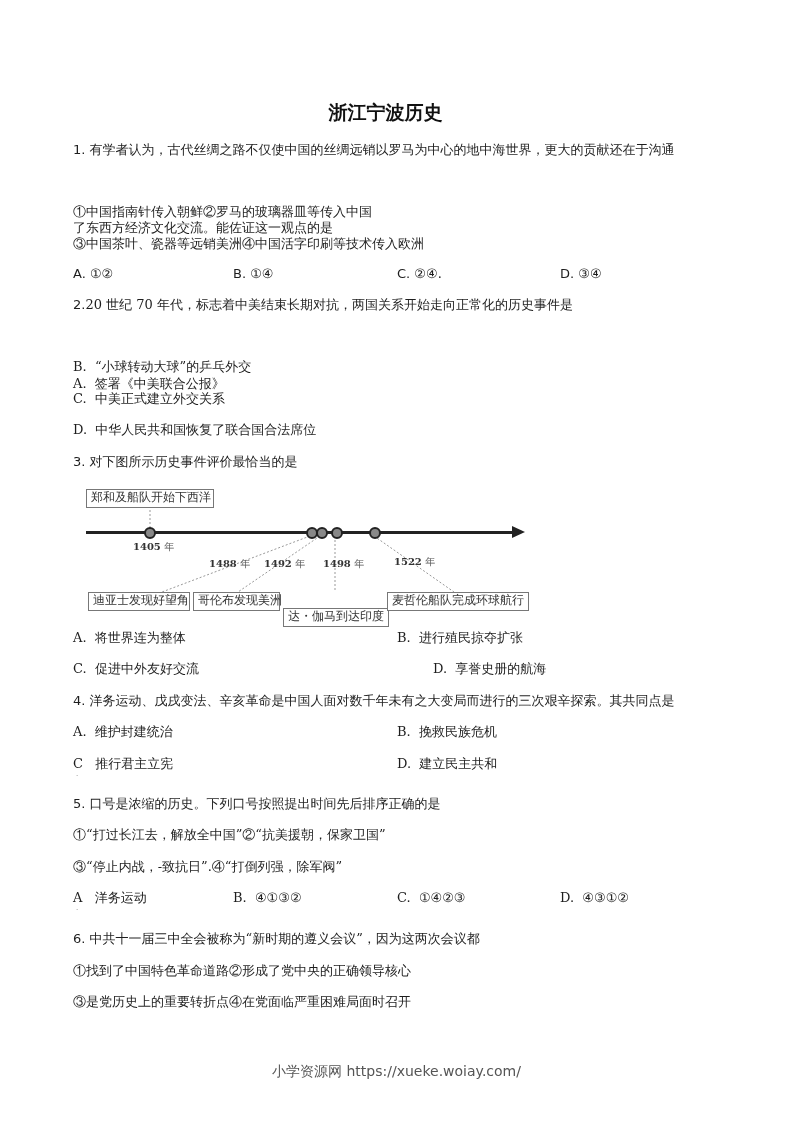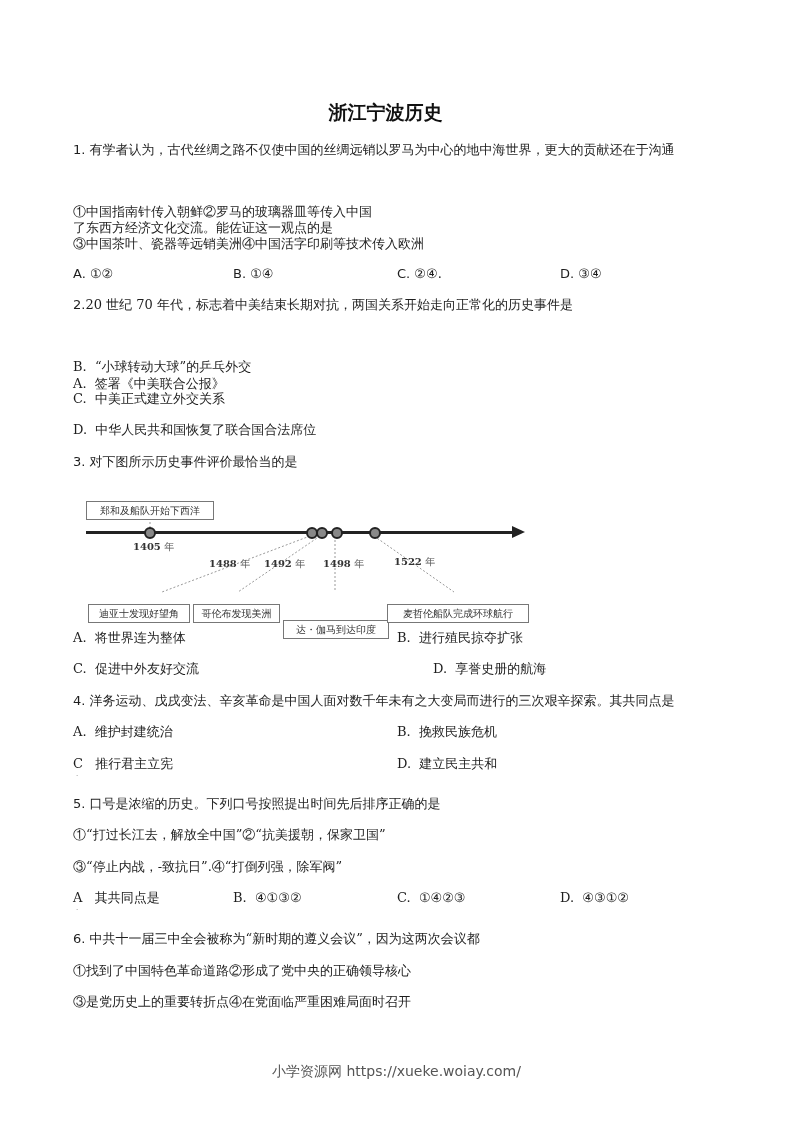--- a/index.html
+++ b/index.html
@@ -28,22 +28,22 @@
   .tl-arrow {
     position: absolute; left: 428px; top: 38px; width: 0; height: 0;
     border-top: 6.5px solid transparent; border-bottom: 6.5px solid transparent; border-left: 13px solid #222;
   }
   .tl-dot {
     position: absolute; top: 39px; width: 8px; height: 8px; border-radius: 50%;
     background: #888; border: 2px solid #222;
   }
   .tl-box {
     position: absolute; border: 1.5px solid #777; background: #fff;
-    font-size: 10px; line-height: 17px; padding: 0 4px; color: #333; white-space: nowrap;
-    font-family: Liberation Serif, serif; box-sizing: border-box; text-align: center; margin-top: 12px;
+    font-size: 12px; line-height: 17px; padding: 0 4px; color: #333; white-space: nowrap;
+    font-family: Liberation Mono, monospace; box-sizing: border-box; text-align: center;
   }
   .tl-year { position: absolute; font-size: 10px; font-weight: bold; color: #333; white-space: nowrap; font-family: "DejaVu Serif", serif; }
   .tl-year .nian { font-weight: normal; color: #555; }
   svg.tl-lines { position: absolute; left: 0; top: 0; }
 </style>
 </head>
 <body>
 
 <div class="title">浙江宁波历史</div>
 
@@ -103,21 +103,21 @@
 <div class="line" style="top:693px;"><span class="qnum">4.</span> <span>洋务运动、戊戌变法、辛亥革命是中国人面对数千年未有之大变局而进行的三次艰辛探索。其共同点是</span></div>
 <div class="opt" style="top:724px;left:73px;"><span>A.</span>&nbsp;&nbsp;<span>维护封建统治</span></div>
 <div class="opt" style="top:724px;left:397px;"><span>B.</span>&nbsp;&nbsp;<span>挽救民族危机</span></div>
 <div class="opt" style="top:756px;left:73px;text-align:center;"><span>C</span>&nbsp;&nbsp;&nbsp;<span>推行君主立宪</span></div>
 <div class="opt" style="top:756px;left:397px;"><span>D.</span>&nbsp;&nbsp;<span>建立民主共和</span></div>
 <div class="tiny-mark" style="top:772px;">·</div>
 
 <div class="line" style="top:796px;"><span class="qnum">5.</span> <span>口号是浓缩的历史。下列口号按照提出时间先后排序正确的是</span></div>
 <div class="line" style="top:827px;">①“打过长江去，解放全中国”②“抗美援朝，保家卫国”</div>
 <div class="line" style="top:859px;">③“停止内战，-致抗日”.④“打倒列强，除军阀”</div>
-<div class="opt" style="top:890px;left:73px;"><span>A</span>&nbsp;&nbsp;&nbsp;<span>其共同点是</span></div>
+<div class="opt" style="top:890px;left:73px;"><span>A</span>&nbsp;&nbsp;&nbsp;<span>洋务运动</span></div>
 <div class="opt" style="top:890px;left:233px;"><span>B.</span>&nbsp;&nbsp;<span>④①③②</span></div>
 <div class="opt" style="top:890px;left:397px;"><span>C.</span>&nbsp;&nbsp;<span>①④②③</span></div>
 <div class="opt" style="top:890px;left:560px;"><span>D.</span>&nbsp;&nbsp;<span>④③①②</span></div>
 <div class="tiny-mark" style="top:906px;">·</div>
 
 <div class="line" style="top:931px;"><span class="qnum">6.</span> <span>中共十一届三中全会被称为“新时期的遵义会议”，因为这两次会议都</span></div>
 <div class="line" style="top:963px;">①找到了中国特色革命道路②形成了党中央的正确领导核心</div>
 <div class="line" style="top:994px;">③是党历史上的重要转折点④在党面临严重困难局面时召开</div>
 
 <div class="footer">小学资源网 https://xueke.woiay.com/</div>

